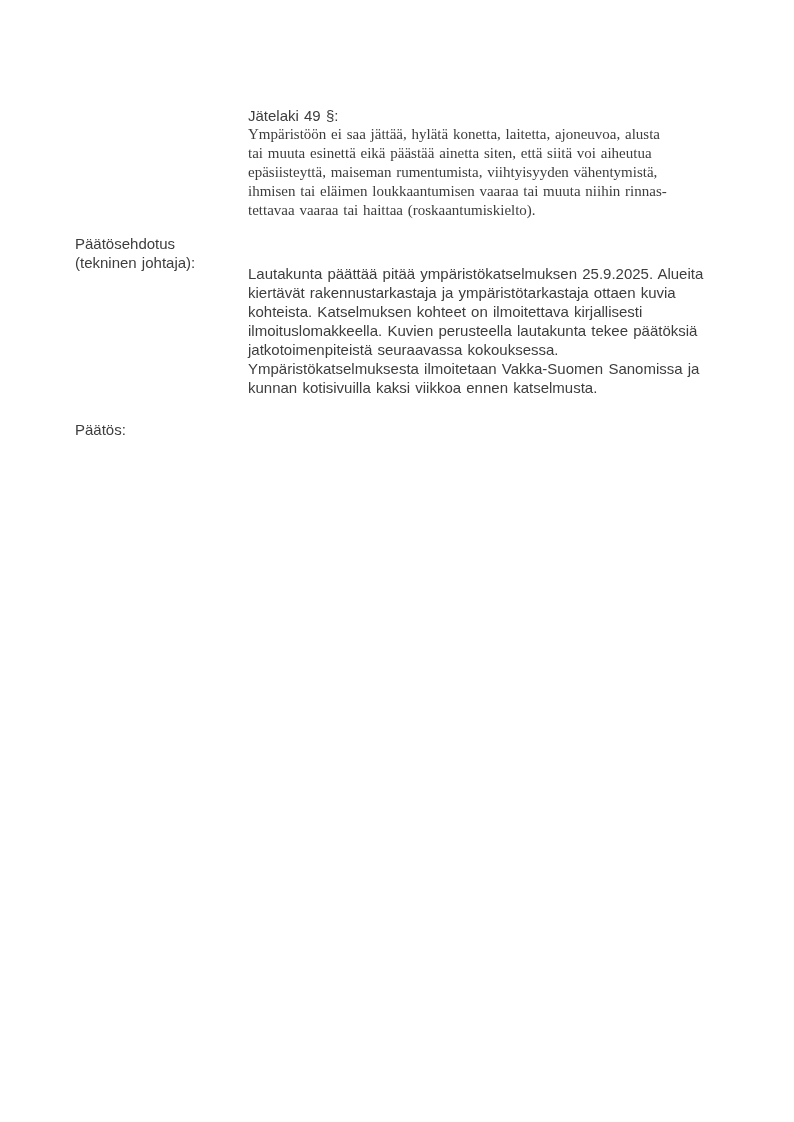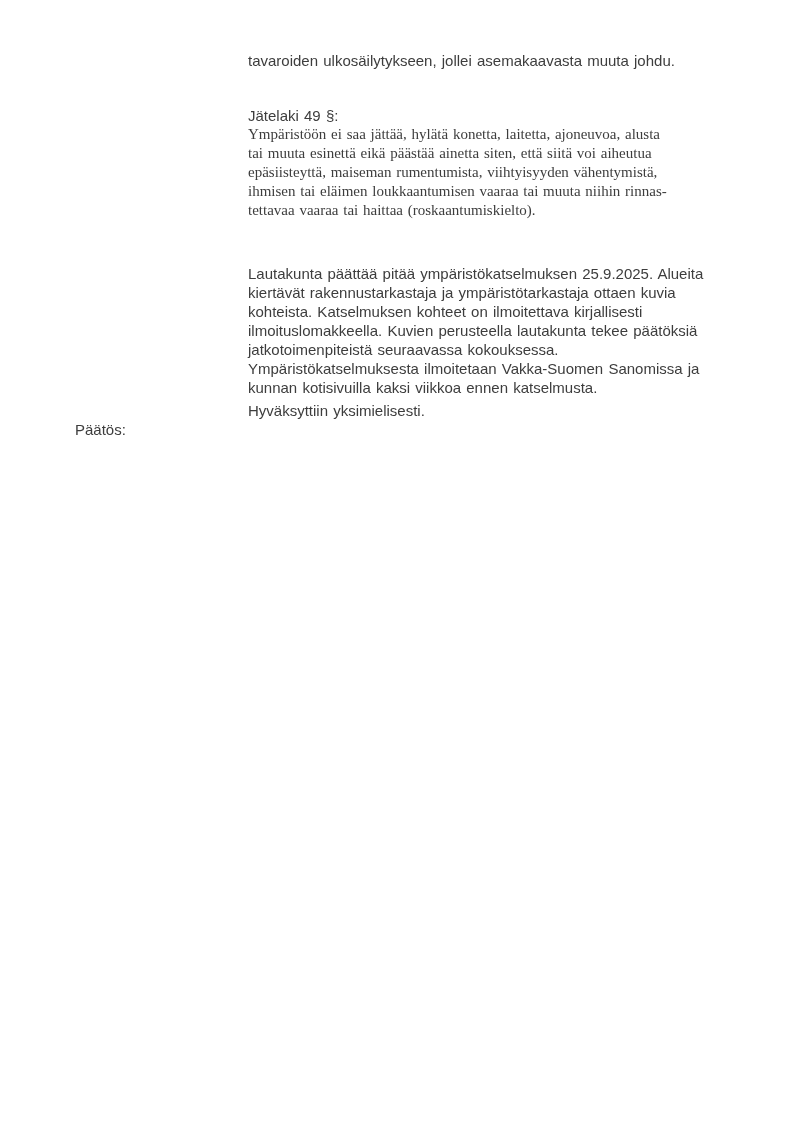--- a/index.html
+++ b/index.html
@@ -37,36 +37,36 @@
   .prop-label  { top: 234px; }
   .prop-body   { top: 253px; margin-top: 11px; }
   .dec-label   { top: 420px; }
   .dec-body    { top: 401px; }
 </style>
 </head>
 <body>
 
 <div class="page">
 
-  <div class="txt body-col intro">tavaroiden ulkosäilytykseen, jollei asemakaavasta muuta johdu.</div>
 
   <div class="txt body-col law-heading">Jätelaki 49 §:</div>
 
   <div class="txt body-col law-body">Ympäristöön ei saa jättää, hylätä konetta, laitetta, ajoneuvoa, alusta
 tai muuta esinettä eikä päästää ainetta siten, että siitä voi aiheutua
 epäsiisteyttä, maiseman rumentumista, viihtyisyyden vähentymistä,
 ihmisen tai eläimen loukkaantumisen vaaraa tai muuta niihin rinnas-
 tettavaa vaaraa tai haittaa (roskaantumiskielto).</div>
 
+  <div class="txt label-col prop-label">Päätösehdotus
+(tekninen johtaja):</div>
 
   <div class="txt body-col prop-body">Lautakunta päättää pitää ympäristökatselmuksen 25.9.2025. Alueita
 kiertävät rakennustarkastaja ja ympäristötarkastaja ottaen kuvia
 kohteista. Katselmuksen kohteet on ilmoitettava kirjallisesti
 ilmoituslomakkeella. Kuvien perusteella lautakunta tekee päätöksiä
 jatkotoimenpiteistä seuraavassa kokouksessa.
 Ympäristökatselmuksesta ilmoitetaan Vakka-Suomen Sanomissa ja
 kunnan kotisivuilla kaksi viikkoa ennen katselmusta.</div>
 
   <div class="txt label-col dec-label">Päätös:</div>
 
-  <div class="txt body-col dec-body">Hyväksyttiin yksimielisesti.</div>
 
 </div>
 
 </body></html>

